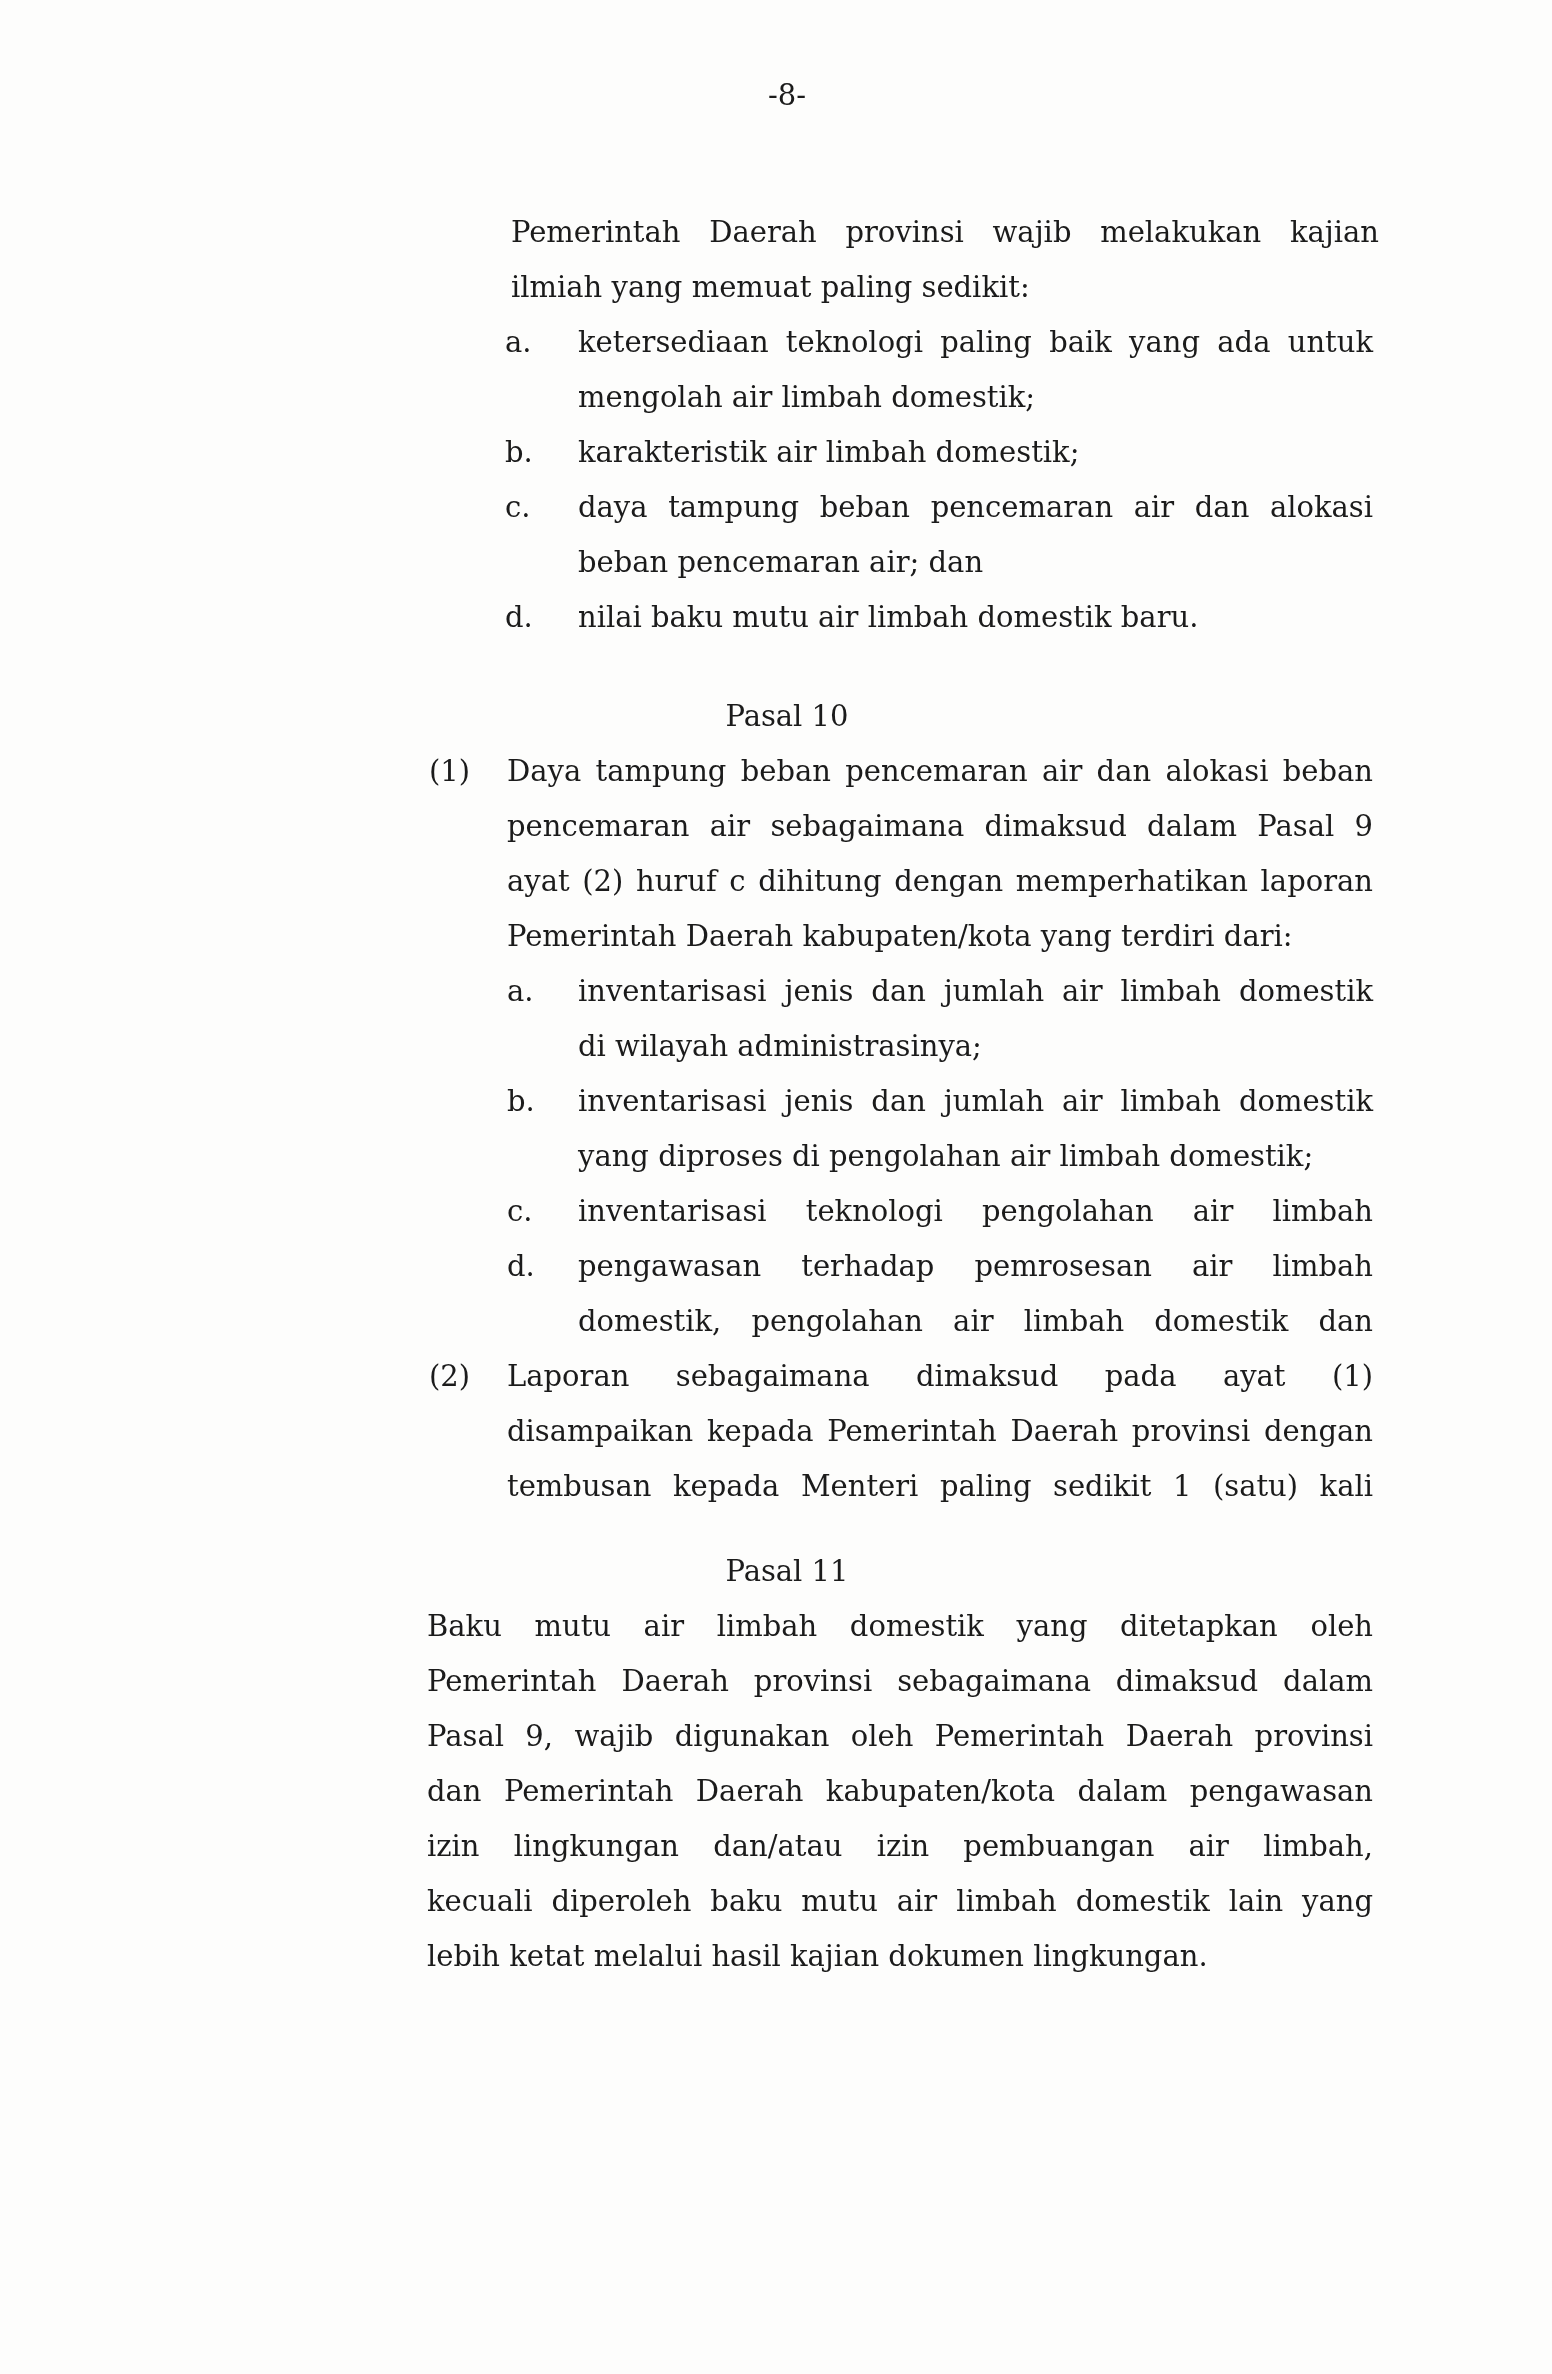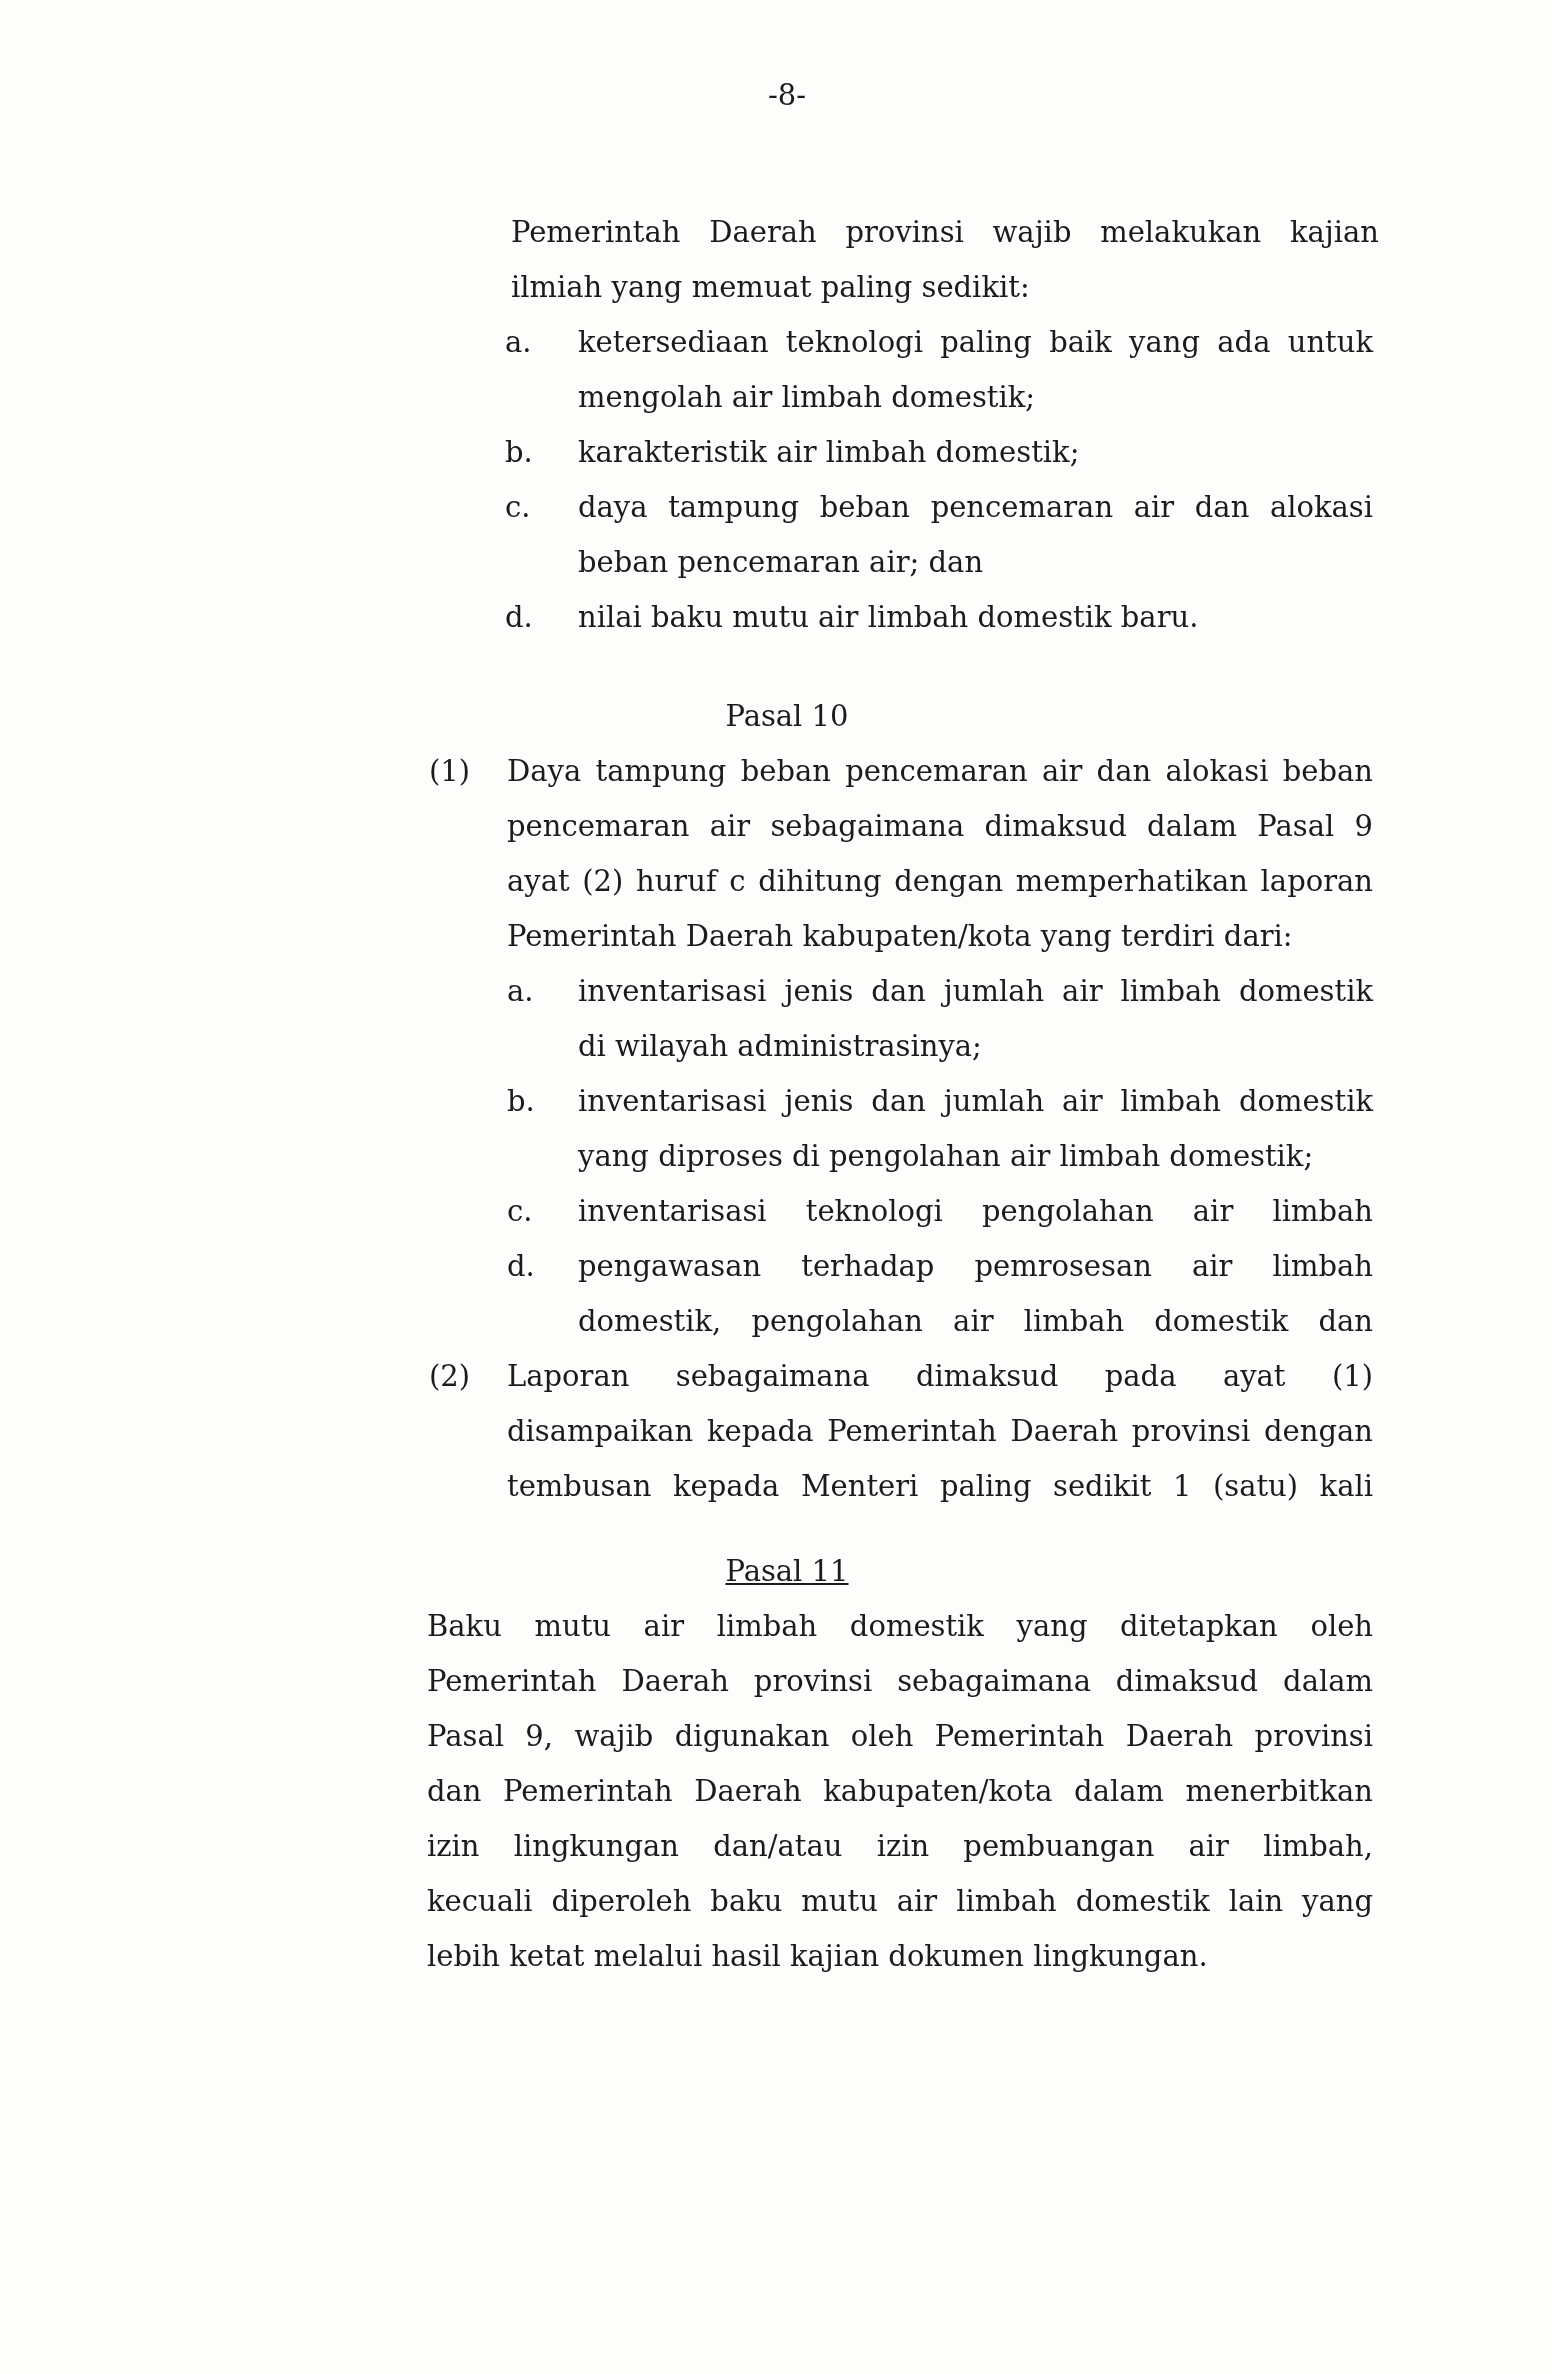--- a/index.html
+++ b/index.html
@@ -24,21 +24,21 @@
   .jl { text-align: justify; text-align-last: justify; }
   
   .ll { text-align: center; text-align-last: left; }
   
   .centered { position: relative; left: -113px; text-align: center; text-align-last: center; }
   .intro { margin-top: 82px; margin-left: 84px; width: 868px; }
   .list-abc { margin-left: 78px; width: 868px; }
   .li { position: relative; padding-left: 73px; box-sizing: border-box; }
   .li > .marker { position: absolute; left: 0; top: 0; }
   .pasal-heading { margin-top: 44px; }
-  .pasal-heading.second { margin-top: 30px; text-decoration: underline; }
+  .pasal-heading.second { margin-top: 30px; }
   .ayat { position: relative; padding-left: 80px; width: 946px; box-sizing: border-box; }
   .ayat > .marker { position: absolute; left: 1.9px; top: 0; }
   .sub .li { padding-left: 71px; }
   .pasal11-body { width: 946px; }
 </style>
 </head>
 <body>
 
 <div class="page">
   <div class="content">
@@ -111,21 +111,21 @@
         <div class="jl">tembusan kepada Menteri paling sedikit 1 (satu) kali</div>
       </div>
     </div>
 
     <div class="pasal-heading second centered">Pasal 11</div>
 
     <div class="pasal11-body">
       <div class="jl">Baku mutu air limbah domestik yang ditetapkan oleh</div>
       <div class="jl">Pemerintah Daerah provinsi sebagaimana dimaksud dalam</div>
       <div class="jl">Pasal 9, wajib digunakan oleh Pemerintah Daerah provinsi</div>
-      <div class="jl">dan Pemerintah Daerah kabupaten/kota dalam menerbitkan</div>
+      <div class="jl">dan Pemerintah Daerah kabupaten/kota dalam pengawasan</div>
       <div class="jl">izin lingkungan dan/atau izin pembuangan air limbah,</div>
       <div class="jl">kecuali diperoleh baku mutu air limbah domestik lain yang</div>
       <div class="ll">lebih ketat melalui hasil kajian dokumen lingkungan.</div>
     </div>
 
   </div>
 </div>
 
 
 </body></html>

